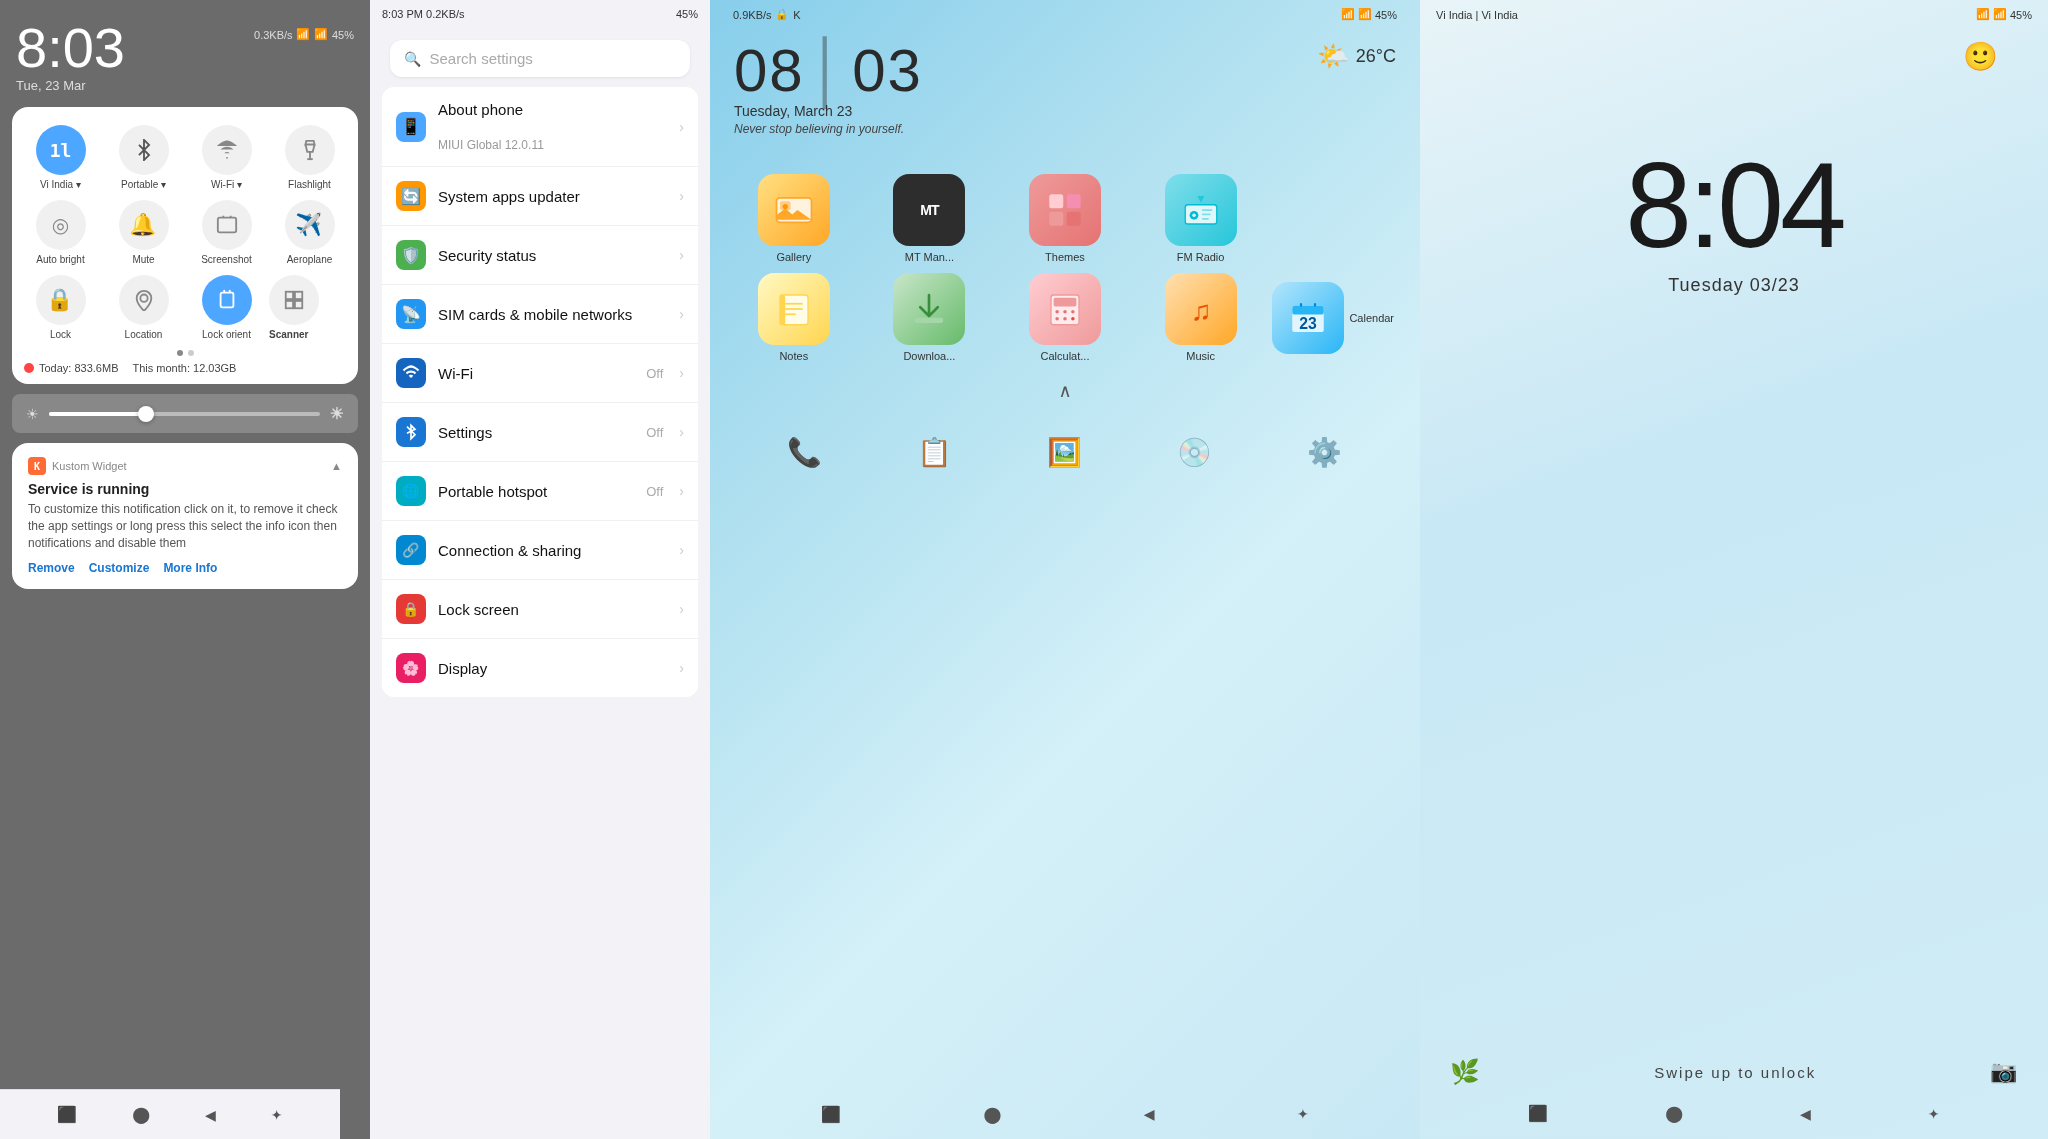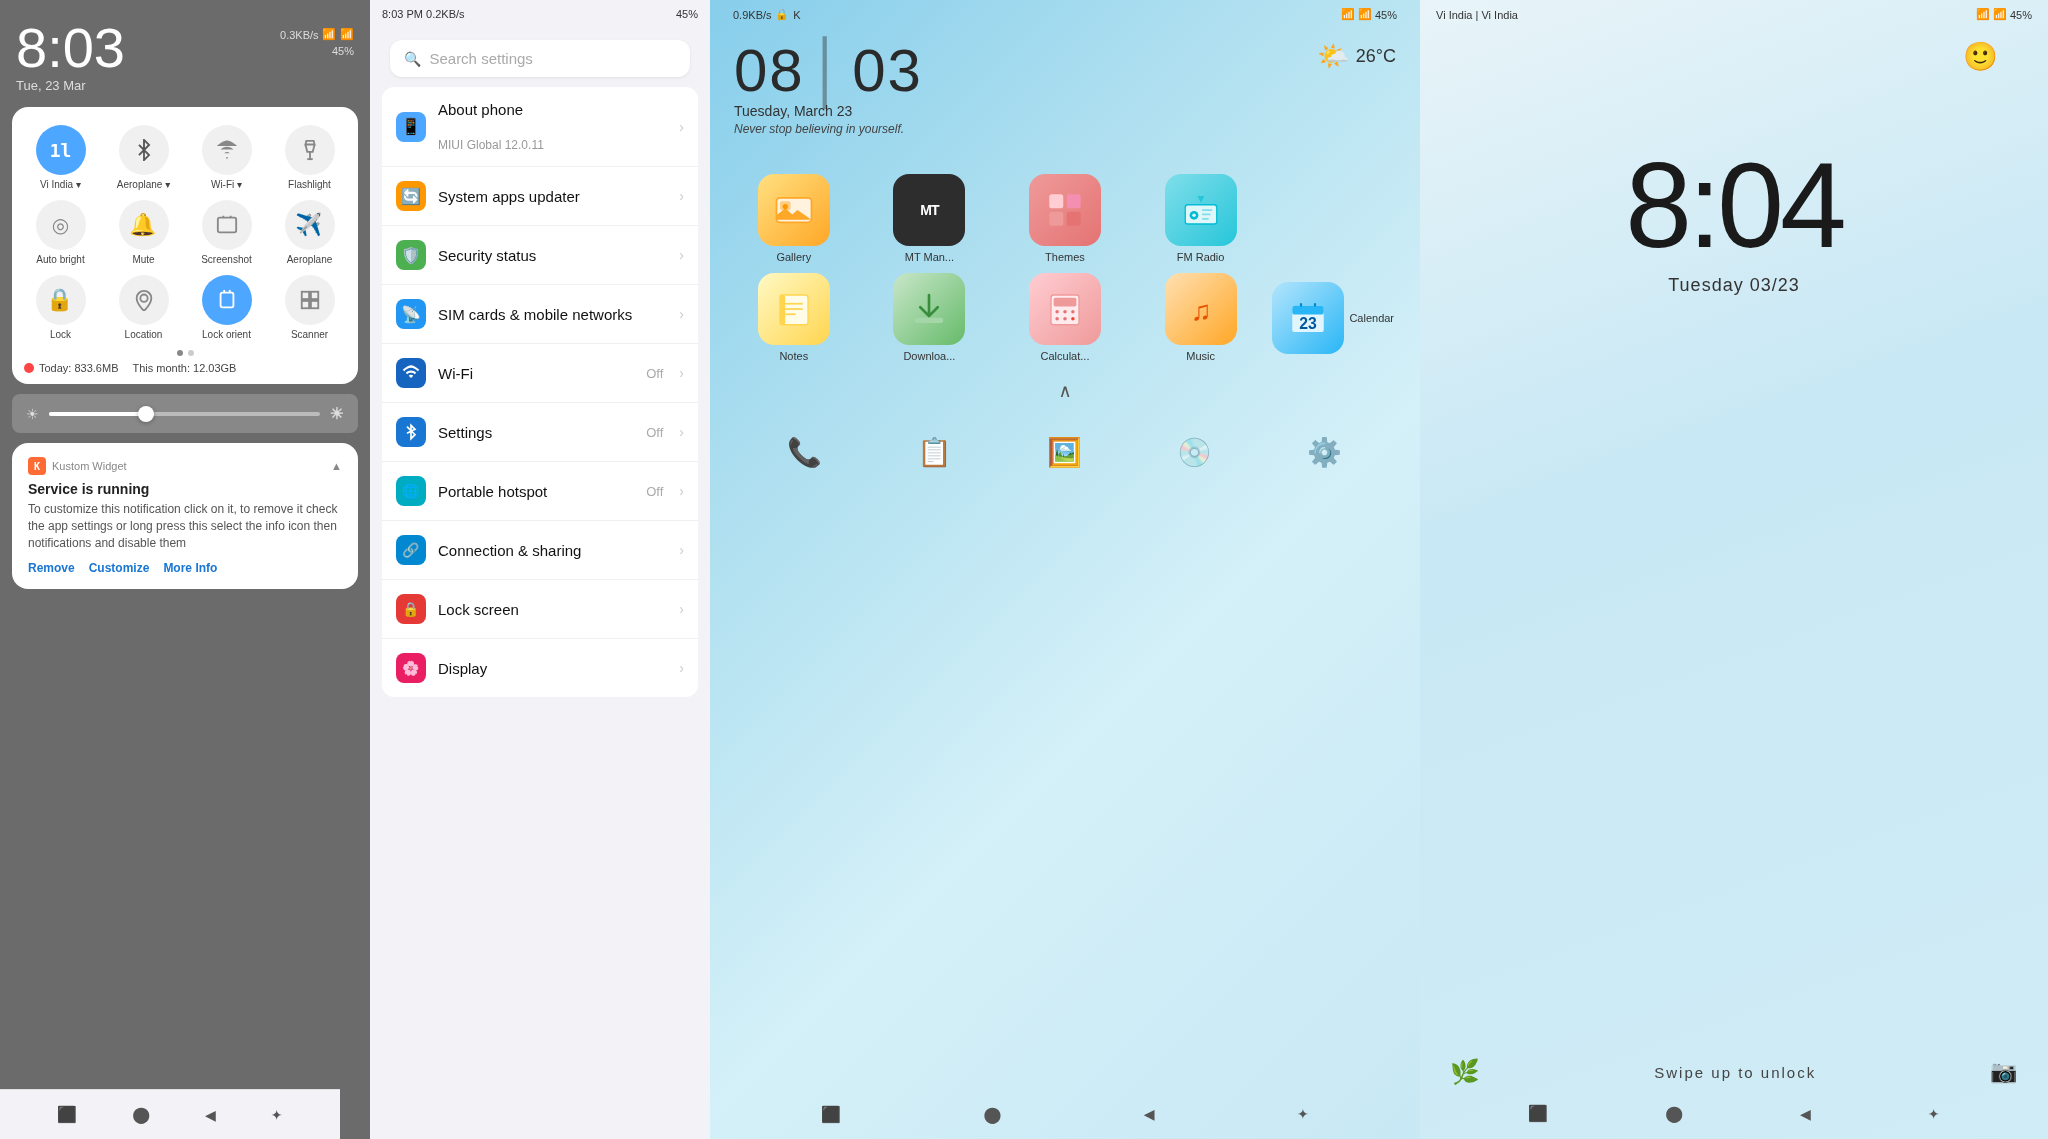--- a/index.html
+++ b/index.html
@@ -59,21 +59,21 @@
   </style>
 </head>
 <body>
 
 <div id="panel-notifications">
   <div style="padding: 20px 16px 10px; display: flex; justify-content: space-between; align-items: flex-start;">
     <div>
       <div style="font-size: 56px; font-weight: 300; color: white; line-height: 1;">8:03</div>
       <div style="font-size: 13px; color: #ddd; margin-top: 2px;">Tue, 23 Mar</div>
     </div>
-    <div style="display: flex; flex-direction: column; align-items: flex-end; gap: 4px; margin-top: 8px;">
+    <div style="display: flex; align-items: flex-end; gap: 4px; margin-top: 8px;">
       <div style="display: flex; gap: 4px; align-items: center;">
         <span style="font-size: 11px; color: #ddd;">0.3KB/s</span>
         <span style="font-size: 11px; color: #ddd;">📶</span>
         <span style="font-size: 11px; color: #ddd;">📶</span>
       </div>
       <div style="display: flex; align-items: center; gap: 4px;">
         <span style="font-size: 11px; color: #ddd;">45%</span>
       </div>
     </div>
   </div>
@@ -84,21 +84,21 @@
       <div style="display:flex; flex-direction:column; align-items:center; gap:4px; cursor:pointer;">
         <div style="width:50px; height:50px; border-radius:50%; background:#4da6ff; display:flex; align-items:center; justify-content:center; font-size:18px; font-weight:bold; color:white; font-family:monospace;">1l</div>
         <span style="font-size:10px; color:#444; text-align:center;">Vi India ▾</span>
       </div>
       <div style="display:flex; flex-direction:column; align-items:center; gap:4px; cursor:pointer;">
         <div style="width:50px; height:50px; border-radius:50%; background:#f0f0f0; display:flex; align-items:center; justify-content:center; font-size:22px; color:#666;">
           <svg width="22" height="22" viewBox="0 0 24 24" fill="none" stroke="#555" stroke-width="2">
               <polyline points="6.5 6.5 17.5 17.5 12 23 12 1 17.5 6.5 6.5 17.5"></polyline>
             </svg>
         </div>
-        <span style="font-size:10px; color:#444; text-align:center;">Aeroplane ▾</span>
+        <span style="font-size:10px; color:#444; text-align:center;">Portable ▾</span>
       </div>
       <div style="display:flex; flex-direction:column; align-items:center; gap:4px; cursor:pointer;">
         <div style="width:50px; height:50px; border-radius:50%; background:#f0f0f0; display:flex; align-items:center; justify-content:center; font-size:22px; color:#666;">
           <svg width="22" height="22" viewBox="0 0 24 24" fill="#888">
               <path d="M1 7.5C4.7 3.8 9.6 1.5 12 1.5s7.3 2.3 11 6M5 11.5c1.9-1.9 4.2-3 7-3s5.1 1.1 7 3M9 15.5c.8-.8 1.8-1.3 3-1.3s2.2.5 3 1.3M12 19.5a1 1 0 100 2 1 1 0 000-2z"></path>
             </svg>
         </div>
         <span style="font-size:10px; color:#444; text-align:center;">Wi-Fi ▾</span>
       </div>
       <div style="display:flex; flex-direction:column; align-items:center; gap:4px; cursor:pointer;">
@@ -151,21 +151,21 @@
       <div style="display:flex; flex-direction:column; align-items:center; gap:4px; cursor:pointer;">
         <div style="width:50px; height:50px; border-radius:50%; background:#4da6ff; display:flex; align-items:center; justify-content:center; color:white;">
           <svg width="22" height="22" viewBox="0 0 24 24" fill="none" stroke="white" stroke-width="2">
               <rect x="5" y="4" width="14" height="16" rx="2"></rect>
               <line x1="9" y1="1" x2="9" y2="4"></line>
               <line x1="15" y1="1" x2="15" y2="4"></line>
             </svg>
         </div>
         <span style="font-size:10px; color:#444; text-align:center;">Lock orient</span>
       </div>
-      <div style="display:flex; flex-direction:column; align-items:center; gap:4px; cursor:pointer;">
+      <div style="display:flex; flex-direction:column; align-items:flex-start; gap:4px; cursor:pointer;font-weight:bold;">
         <div style="width:50px; height:50px; border-radius:50%; background:#f0f0f0; display:flex; align-items:center; justify-content:center; color:#888;">
           <svg width="22" height="22" viewBox="0 0 24 24" fill="none" stroke="#888" stroke-width="2">
               <rect x="3" y="3" width="8" height="8"></rect>
               <rect x="13" y="3" width="8" height="8"></rect>
               <rect x="3" y="13" width="8" height="8"></rect>
               <rect x="13" y="13" width="8" height="8"></rect>
             </svg>
         </div>
         <span style="font-size:10px; color:#444; text-align:center;">Scanner</span>
       </div>

